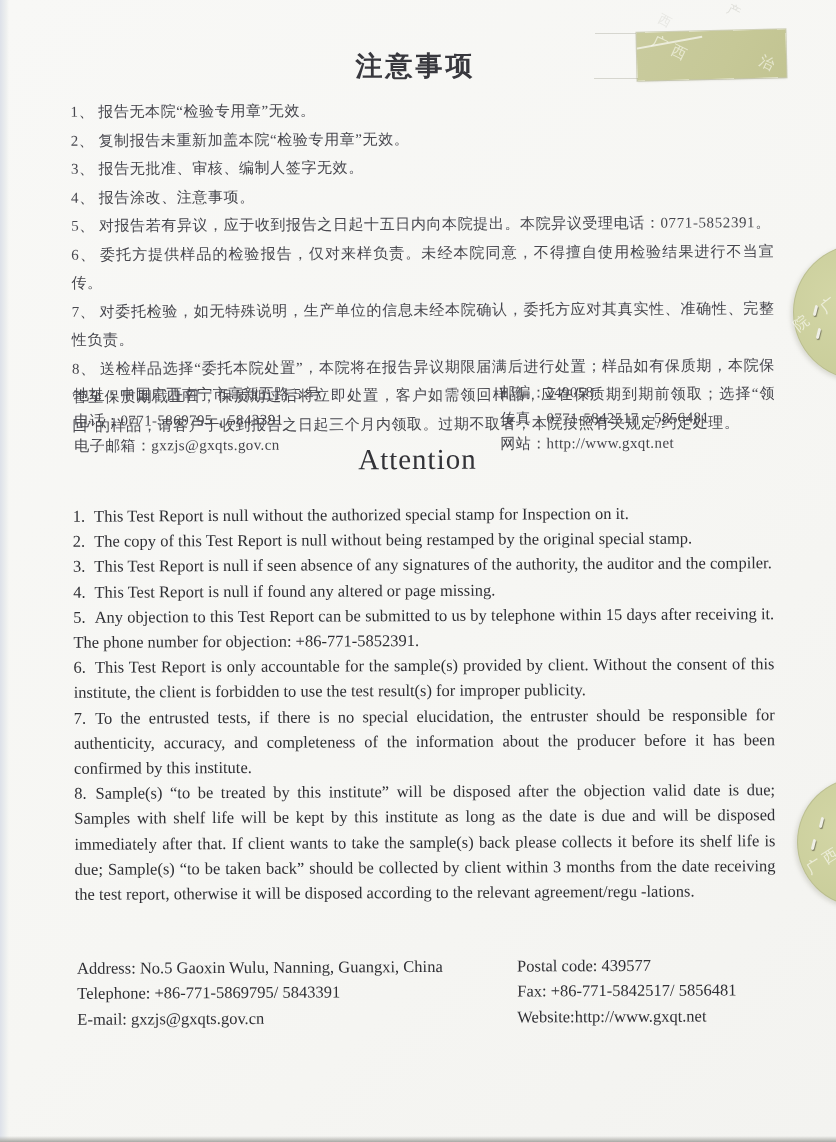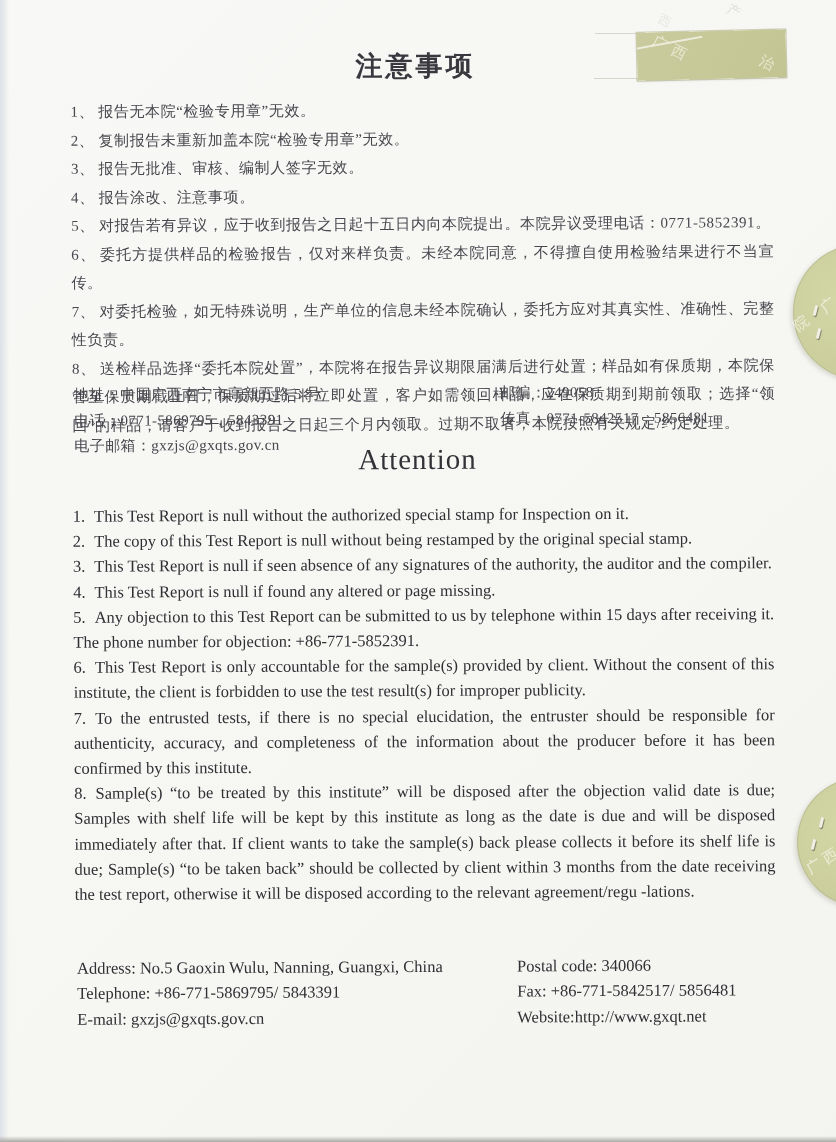--- a/index.html
+++ b/index.html
@@ -158,40 +158,41 @@
       <div class="row">
         <span class="cell l">地址：中国广西南宁市高新五路 5 号</span>
         <span class="cell r">邮编：249058</span>
       </div>
       <div class="row">
         <span class="cell l">电话：0771-5869795，5843391</span>
         <span class="cell r">传真：0771-5842517，5856481</span>
       </div>
       <div class="row">
         <span class="cell l">电子邮箱：gxzjs@gxqts.gov.cn</span>
+        <span class="cell r">网站：http://www.gxqt.net</span>
       </div>
     </div>
 
     <h2 class="attention">Attention</h2>
 
     <section class="en-notes">
       <p><span class="num">1.</span><span>This Test Report is null without the authorized special stamp for Inspection on it.</span></p>
       <p><span class="num">2.</span><span>The copy of this Test Report is null without being restamped by the original special stamp.</span></p>
       <p><span class="num">3.</span><span>This Test Report is null if seen absence of any signatures of the authority, the auditor and the compiler.</span></p>
       <p><span class="num">4.</span><span>This Test Report is null if found any altered or page missing.</span></p>
       <p><span class="num">5.</span><span>Any objection to this Test Report can be submitted to us by telephone within 15 days after receiving it. The phone number for objection: +86-771-5852391.</span></p>
       <p><span class="num">6.</span><span>This Test Report is only accountable for the sample(s) provided by client. Without the consent of this institute, the client is forbidden to use the test result(s) for improper publicity.</span></p>
       <p><span class="num">7.</span><span>To the entrusted tests, if there is no special elucidation, the entruster should be responsible for authenticity, accuracy, and completeness of the information about the producer before it has been confirmed by this institute.</span></p>
       <p><span class="num">8.</span><span>Sample(s) “to be treated by this institute” will be disposed after the objection valid date is due; Samples with shelf life will be kept by this institute as long as the date is due and will be disposed immediately after that. If client wants to take the sample(s) back please collects it before its shelf life is due; Sample(s) “to be taken back” should be collected by client within 3 months from the date receiving the test report, otherwise it will be disposed according to the relevant agreement/regu -lations.</span></p>
     </section>
 
     <div class="contact en-contact">
       <div class="row">
         <span class="cell l">Address: No.5 Gaoxin Wulu, Nanning, Guangxi, China</span>
-        <span class="cell r">Postal code: 340066</span>
+        <span class="cell r">Postal code: 439577</span>
       </div>
       <div class="row">
         <span class="cell l">Telephone: +86-771-5869795/ 5843391</span>
         <span class="cell r">Fax: +86-771-5842517/ 5856481</span>
       </div>
       <div class="row">
         <span class="cell l">E-mail: gxzjs@gxqts.gov.cn</span>
         <span class="cell r">Website:http://www.gxqt.net</span>
       </div>
     </div>

